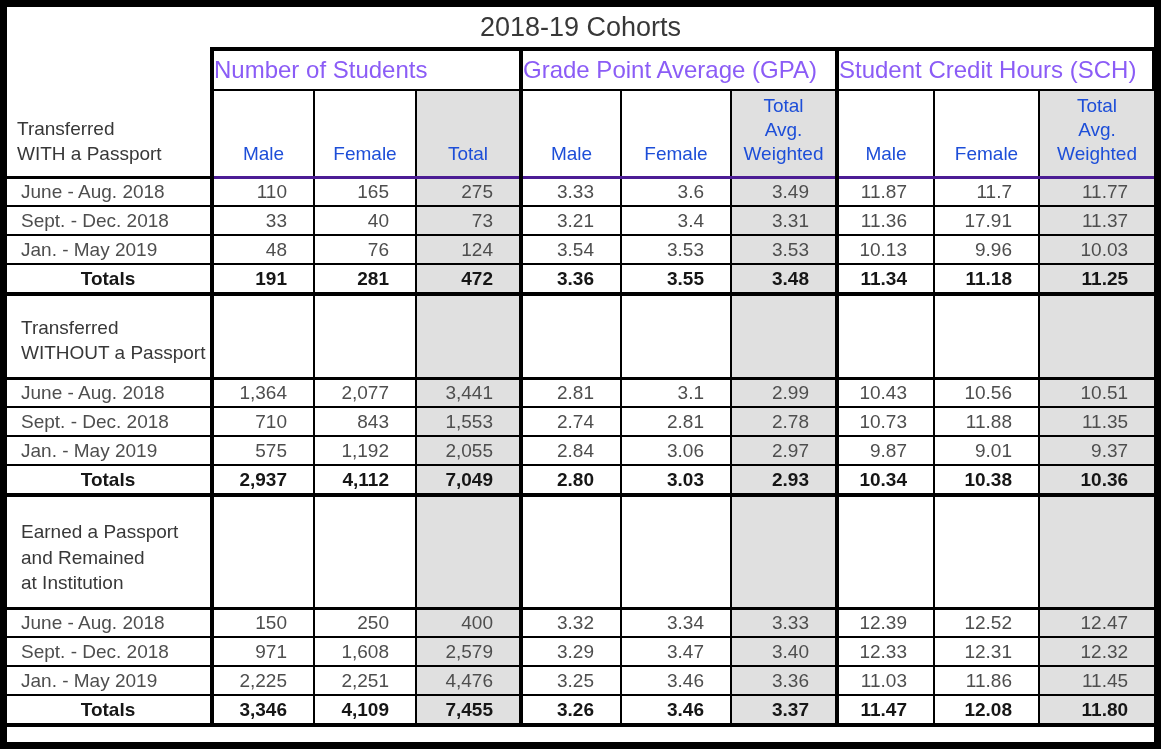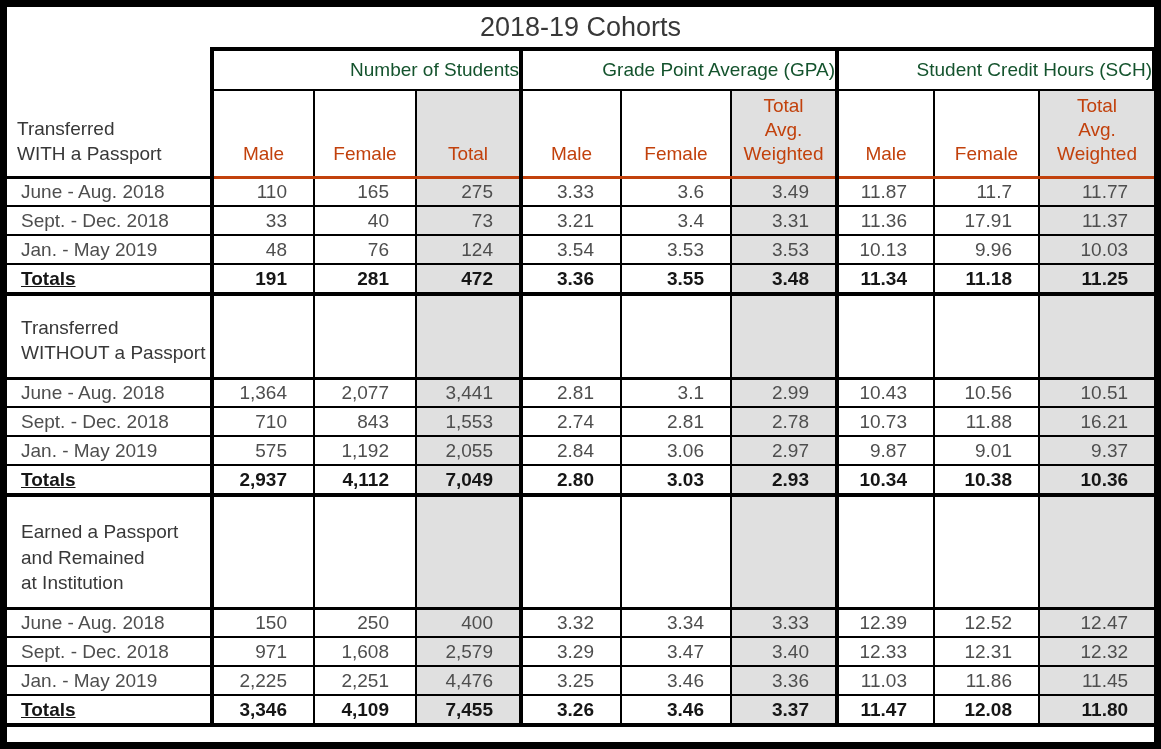--- a/index.html
+++ b/index.html
@@ -36,42 +36,42 @@
     color: #383838;
     margin-left: 23px;
   }
 
   
   tr.rg td.box {
     height: 41px;
     border: 4px solid #000;
     border-top-width: 4px;
     border-bottom: 2px solid #000;
-    text-align: right;
-    font-size: 19px;
-    color: #14532d;
+    text-align: left;
+    font-size: 24px;
+    color: #8b5cf6;
   }
   td.lblh {
     border-right: 4px solid #000;
     border-bottom: 3px solid #000;
     vertical-align: bottom;
     text-align: left;
     padding: 0 0 9px 10px;
     color: #383838;
     line-height: 1.32;
   }
 
   
   tr.rs td {
     height: 87px;
-    border-bottom: 3px solid #c2410c;
+    border-bottom: 3px solid #4c1d95;
     vertical-align: bottom;
     text-align: center;
     padding-bottom: 9px;
-    color: #c2410c;
+    color: #1d4ed8;
     line-height: 1.28;
   }
 
   
   tr.rd td { height: 29px; border-top: 2px solid #000; }
 
   
   tr.rtot td {
     height: 30px;
     border-top: 2px solid #000;
@@ -85,21 +85,21 @@
     height: 84px;
     border-bottom: 3px solid #000;
     vertical-align: bottom;
     padding-bottom: 11px;
     color: #383838;
     line-height: 1.34;
   }
   tr.rsec3 td { height: 113px; }
 
   .lbl { text-align: left; padding-left: 14px; }
-  tr.rtot td.lbl { text-align: left; padding-right: 9px; padding-left: 14px; text-decoration: underline; }
+  tr.rtot td.lbl { text-align: center; padding-right: 9px; padding-left: 8px; }
   .num { text-align: right; padding-right: 26px; }
   .gl { border-left: 4px solid #000; }
   .tl { border-left: 2px solid #000; }
   .sh { background: #e0e0e0; text-align: right; }
   .pre { white-space: pre-line; }
 </style>
 </head>
 <body>
 
 <div class="wrap">
@@ -223,21 +223,21 @@
   <tr class="rd">
     <td class="lbl">Sept. - Dec. 2018</td>
     <td class="gl num">710</td>
     <td class="tl num">843</td>
     <td class="tl sh num">1,553</td>
     <td class="gl num">2.74</td>
     <td class="tl num">2.81</td>
     <td class="tl sh num">2.78</td>
     <td class="gl num">10.73</td>
     <td class="tl num">11.88</td>
-    <td class="tl sh num">16.21</td>
+    <td class="tl sh num">11.35</td>
   </tr>
   <tr class="rd">
     <td class="lbl">Jan. - May 2019</td>
     <td class="gl num">575</td>
     <td class="tl num">1,192</td>
     <td class="tl sh num">2,055</td>
     <td class="gl num">2.84</td>
     <td class="tl num">3.06</td>
     <td class="tl sh num">2.97</td>
     <td class="gl num">9.87</td>

